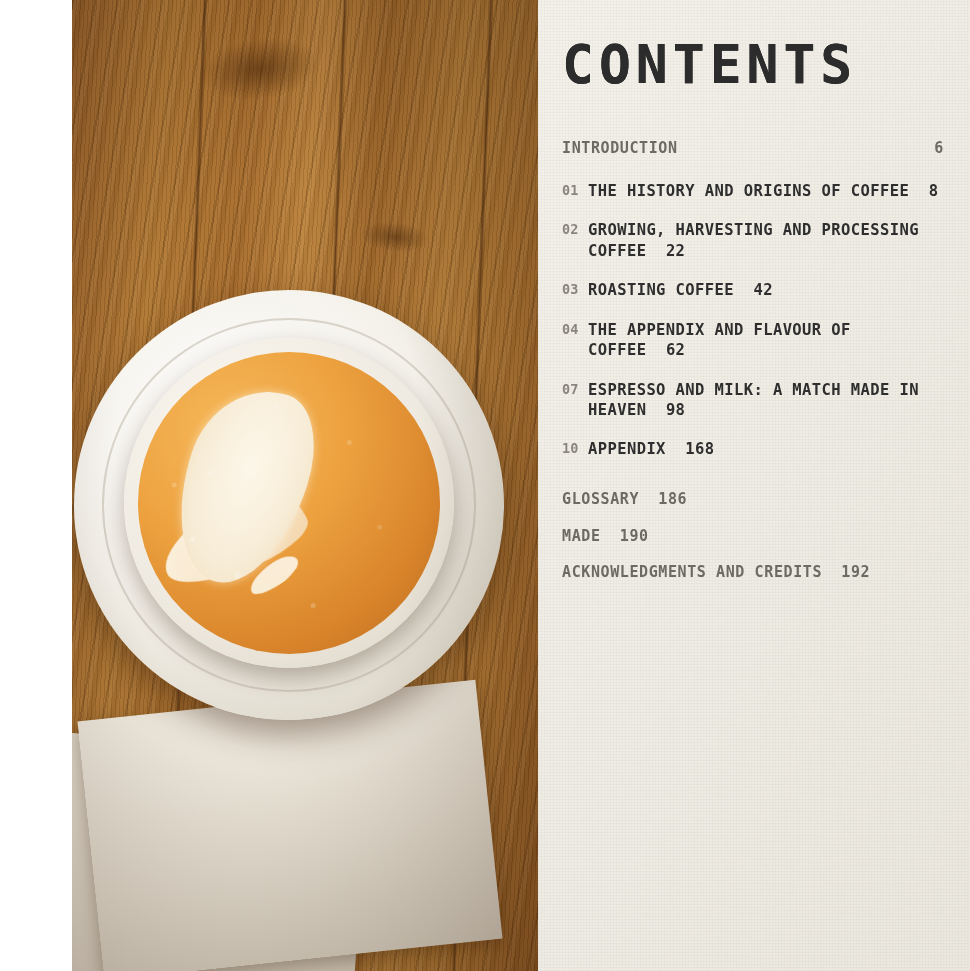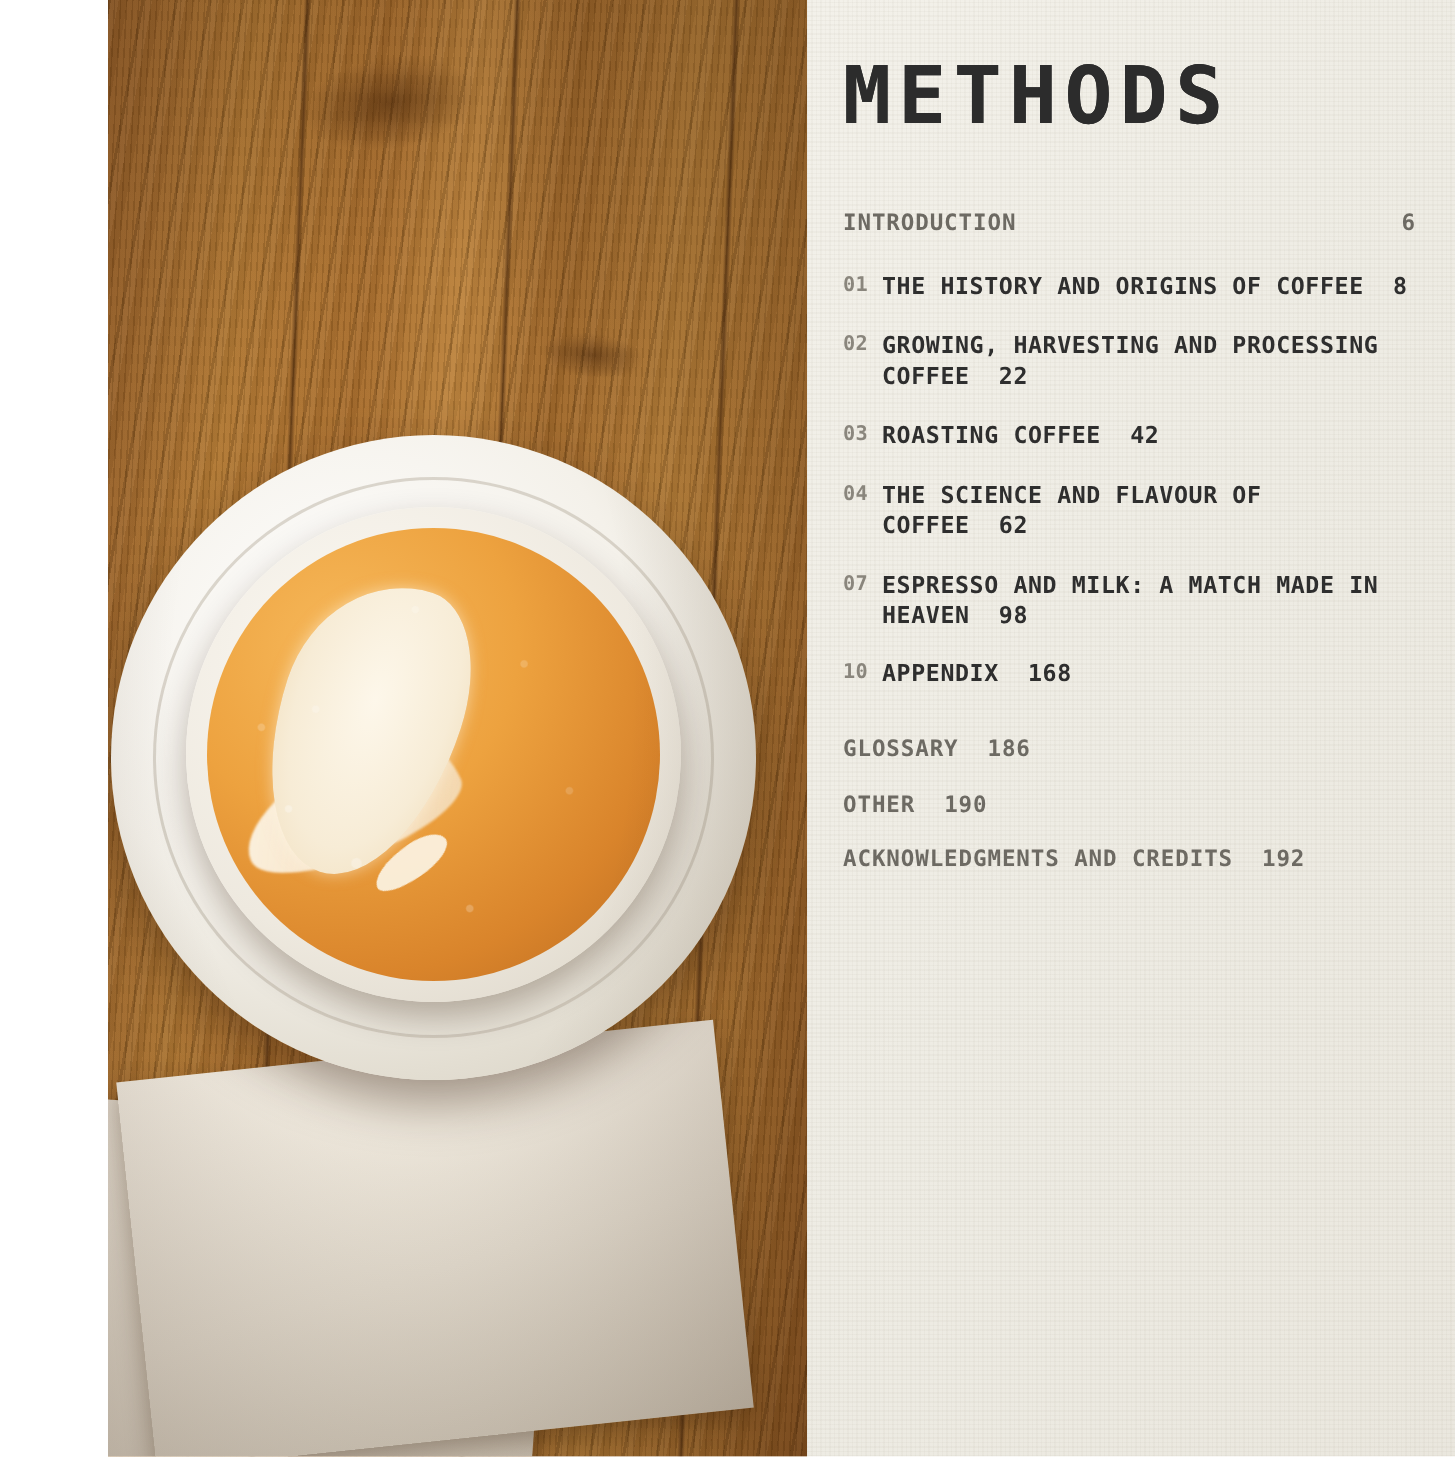--- a/index.html
+++ b/index.html
@@ -280,21 +280,21 @@
         <div class="latte-stem"></div>
         <div class="latte-leaf"></div>
         <div class="latte-tip"></div>
       </div>
     </div>
 
     <div class="photo-vignette"></div>
   </div>
 
   <div class="contents-panel">
-    <h1 class="contents-title">METHODS</h1>
+    <h1 class="contents-title">CONTENTS</h1>
 
     <div class="toc">
 
       <div class="toc-row plain intro-row">
         <span class="toc-text">INTRODUCTION</span>
         <span class="toc-page">6</span>
       </div>
 
       <div class="toc-row">
         <span class="toc-num">01</span>
@@ -306,21 +306,21 @@
         <span class="toc-text"><span>GROWING, HARVESTING AND PROCESSING COFFEE</span>&nbsp;&nbsp;<span>22</span></span>
       </div>
 
       <div class="toc-row">
         <span class="toc-num">03</span>
         <span class="toc-text"><span>ROASTING COFFEE</span>&nbsp;&nbsp;<span>42</span></span>
       </div>
 
       <div class="toc-row">
         <span class="toc-num">04</span>
-        <span class="toc-text"><span>THE SCIENCE AND FLAVOUR OF COFFEE</span>&nbsp;&nbsp;<span>62</span></span>
+        <span class="toc-text"><span>THE APPENDIX AND FLAVOUR OF COFFEE</span>&nbsp;&nbsp;<span>62</span></span>
       </div>
 
 
 
       <div class="toc-row">
         <span class="toc-num">07</span>
         <span class="toc-text"><span>ESPRESSO AND MILK: A MATCH MADE IN HEAVEN</span>&nbsp;&nbsp;<span>98</span></span>
       </div>
 
 
@@ -328,21 +328,21 @@
       <div class="toc-row">
         <span class="toc-num">10</span>
         <span class="toc-text"><span>APPENDIX</span>&nbsp;&nbsp;<span>168</span></span>
       </div>
 
       <div class="toc-row plain tight gap-top">
         <span class="toc-text"><span>GLOSSARY</span>&nbsp;&nbsp;<span>186</span></span>
       </div>
 
       <div class="toc-row plain tight">
-        <span class="toc-text"><span>OTHER</span>&nbsp;&nbsp;<span>190</span></span>
+        <span class="toc-text"><span>MADE</span>&nbsp;&nbsp;<span>190</span></span>
       </div>
 
       <div class="toc-row plain tight">
         <span class="toc-text"><span>ACKNOWLEDGMENTS AND CREDITS</span>&nbsp;&nbsp;<span>192</span></span>
       </div>
 
     </div>
   </div>
 </div>
 

